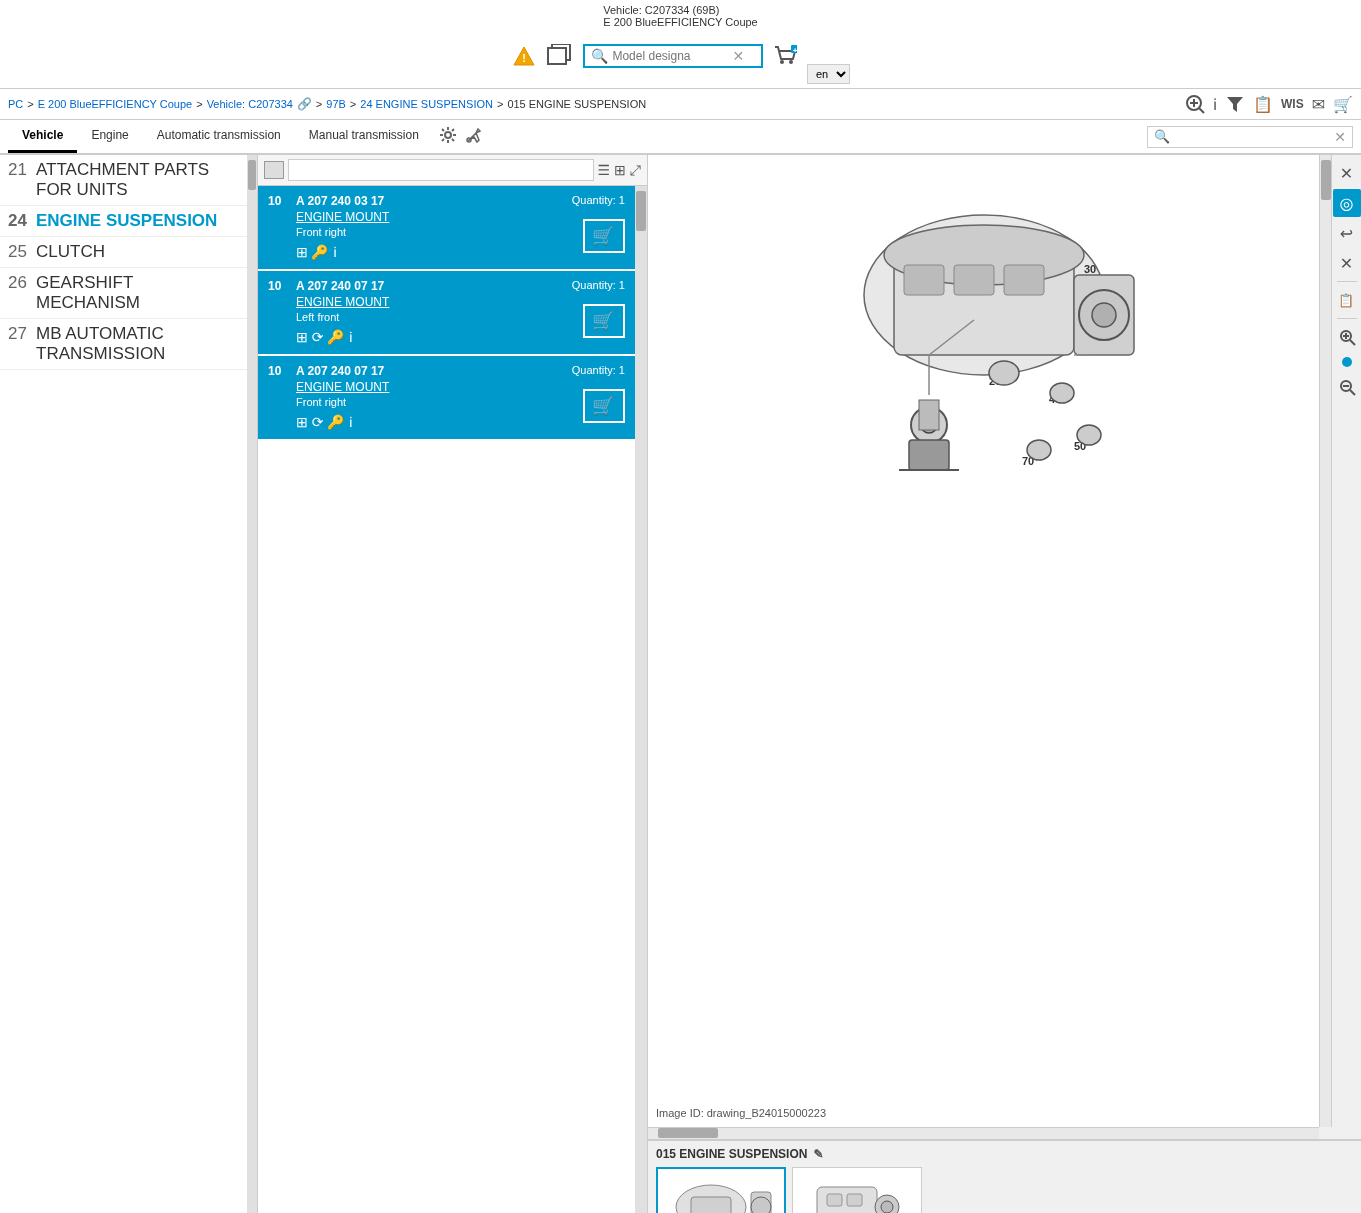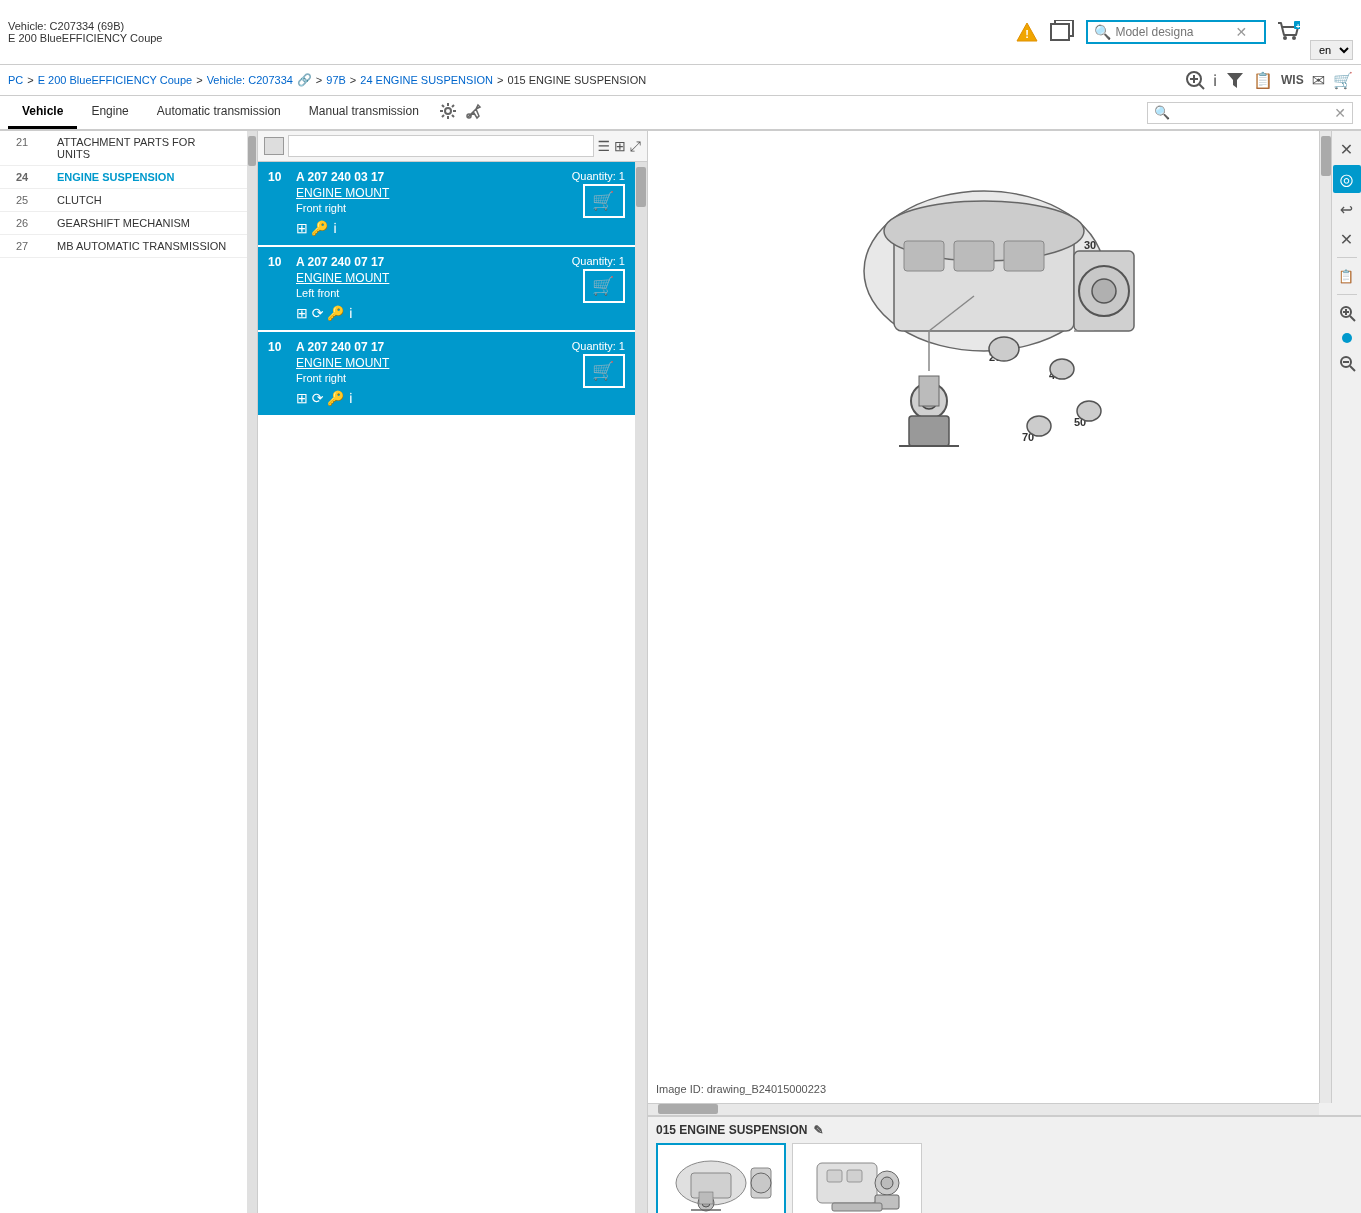--- a/index.html
+++ b/index.html
@@ -1,19 +1,19 @@
 <!DOCTYPE html>
 <html><head>
   <meta charset="utf-8">
   <style>
     * { margin: 0; padding: 0; box-sizing: border-box; }
     body { font-family: Arial, sans-serif; font-size: 12px; background: #f0f0f0; width: 1361px; min-height: 1213px; overflow-x: hidden; }
 
     
-    .header { background: #fff; border-bottom: 1px solid #ccc; padding: 4px 8px; display: flex; align-items: center; justify-content: space-between; }
+    .header { background: #fff; border-bottom: 1px solid #ccc; padding: 4px 20px; display: flex; align-items: center; justify-content: space-between; flex-direction: column; }
     .header-left { display: flex; flex-direction: column; }
     .header-vehicle { font-size: 11px; color: #333; }
     .header-model { font-size: 11px; color: #333; }
     .header-right { display: flex; align-items: center; gap: 8px; }
     .lang-select { border: 1px solid #ccc; padding: 2px 4px; font-size: 11px; margin-top: 36px; }
     .header-icon-btn { background: none; border: none; cursor: pointer; display: flex; align-items: center; justify-content: center; padding: 2px; }
     .search-box-header { display: flex; align-items: center; border: 2px solid #0099cc; padding: 2px 6px; width: 180px; }
     .search-box-header input { border: none; outline: none; font-size: 12px; width: 140px; }
     .search-clear { cursor: pointer; color: #999; font-size: 14px; }
 
@@ -42,42 +42,42 @@
     .top5-header { display: flex; align-items: center; justify-content: space-between; padding: 6px 8px; background: #e8e8e8; border-bottom: 1px solid #ccc; }
     .top5-title { font-weight: bold; font-size: 13px; }
     .top5-controls { display: flex; gap: 4px; }
     .top5-ctrl-btn { background: none; border: none; cursor: pointer; color: #555; font-size: 14px; }
     .top5-list { border-bottom: 1px solid #ccc; }
     .top5-item { padding: 5px 8px; font-size: 11px; color: #333; cursor: pointer; border-bottom: 1px solid #eee; }
     .top5-item.bold { font-weight: bold; }
 
     
     .main-groups-title { padding: 6px 8px; font-weight: bold; font-size: 12px; background: #f5f5f5; }
-    .group-item { padding: 5px 16px; font-size: 11px; color: #333; cursor: pointer; display: flex; gap: 21px; border-bottom: 1px solid #eee; position: relative; }
+    .group-item { padding: 5px 8px; font-size: 17px; color: #333; cursor: pointer; display: flex; gap: 8px; border-bottom: 1px solid #eee; position: relative; }
     .group-item.active { color: #0099cc; font-weight: bold; }
     .group-num { min-width: 20px; color: #666; }
     .group-name { flex: 1; }
 
     
     .center-panel { width: 390px; border-right: 1px solid #ccc; display: flex; flex-direction: column; }
     .center-toolbar { display: flex; align-items: center; gap: 4px; padding: 4px 6px; background: #f5f5f5; border-bottom: 1px solid #ccc; }
     .center-toolbar-btn { background: none; border: none; cursor: pointer; font-size: 14px; color: #555; }
     .center-search-bar { flex: 1; border: 1px solid #ccc; padding: 2px 6px; font-size: 11px; height: 22px; }
     .parts-list { flex: 1; overflow-y: auto; background: #fff; }
 
     
     .part-item { background: #0099cc; color: #fff; padding: 8px 10px; margin-bottom: 2px; display: flex; align-items: flex-start; gap: 8px; }
     .part-num { font-size: 12px; font-weight: bold; min-width: 20px; }
     .part-info { flex: 1; }
     .part-code { font-size: 12px; font-weight: bold; }
     .part-name { font-size: 12px; margin-top: 2px; text-decoration: underline; }
     .part-position { font-size: 11px; margin-top: 2px; }
     .part-icons { display: flex; gap: 4px; margin-top: 4px; }
     .part-icon-btn { background: none; border: none; cursor: pointer; color: #fff; font-size: 14px; }
-    .part-qty { display: flex; flex-direction: column; align-items: flex-end; gap: 2px; }
+    .part-qty { display: flex; flex-direction: column; align-items: flex-end; gap: 13px; }
     .qty-label { font-size: 11px; white-space: nowrap; }
     .cart-btn { background: #0099cc; border: 2px solid #fff; padding: 4px 8px; cursor: pointer; color: #fff; font-size: 18px; display: flex; align-items: center; justify-content: center; }
     .group-list-inner { flex: 1; overflow-y: auto; }
   </style>
 </head>
 <body>
 
 <div class="header">
   <div class="header-left">
     <span class="header-vehicle">Vehicle: C207334 (69B)</span>

